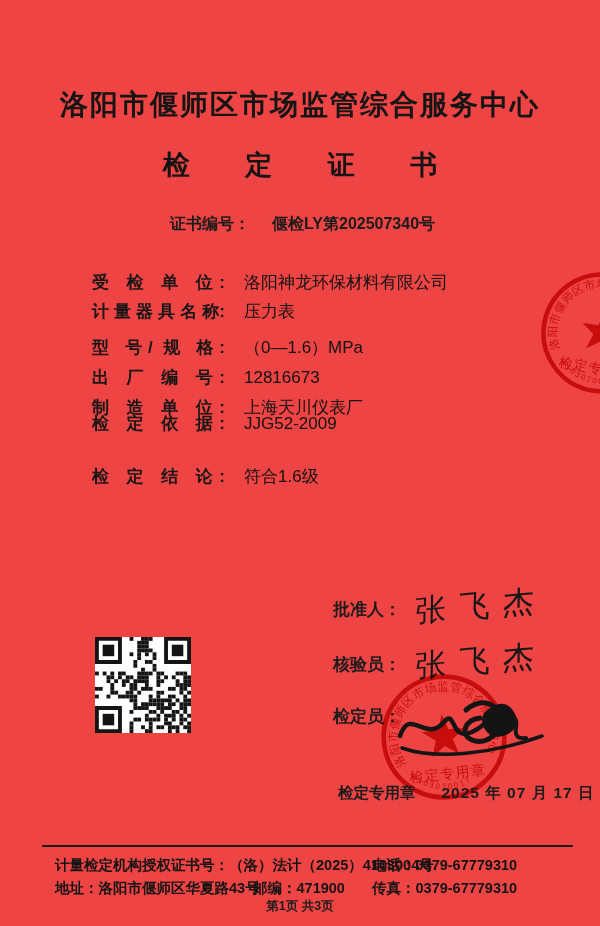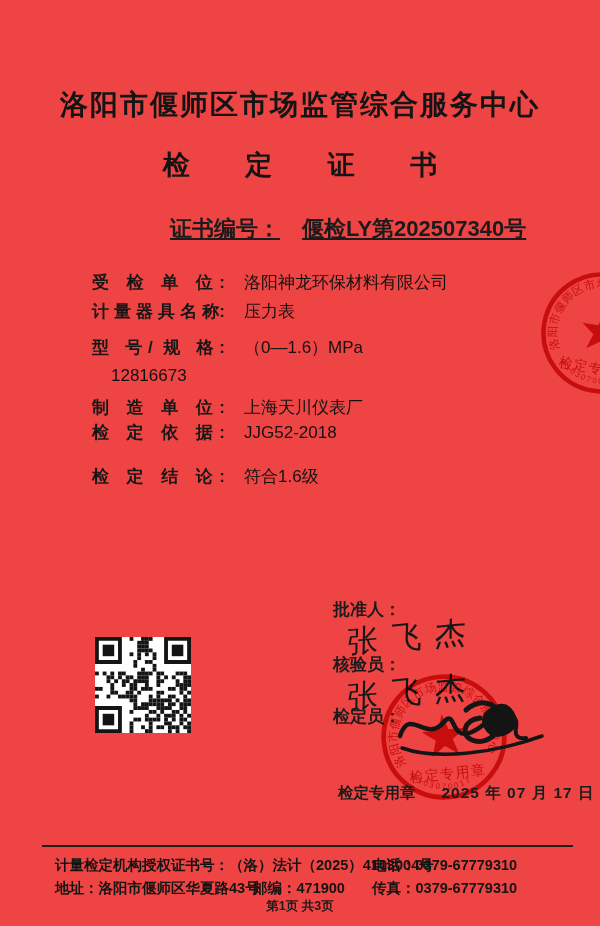--- a/index.html
+++ b/index.html
@@ -6,29 +6,29 @@
   .page{
     position:relative;width:600px;height:926px;background:#ef4444;overflow:hidden;
     font-family:"Liberation Sans","DejaVu Sans",sans-serif;color:#1b1b1b;
   }
   
   .org-title{position:absolute;top:86px;left:0;width:100%;text-align:center;
     font-size:28px;font-weight:700;letter-spacing:2px;color:#141414;}
   .doc-title{position:absolute;top:147px;left:0;width:100%;text-align:center;
     font-size:27px;font-weight:700;letter-spacing:24px;padding-left:24px;box-sizing:border-box;color:#141414;}
   
-  .cert-row{position:absolute;top:214px;left:170px;display:flex;align-items:center;font-size:22px;text-decoration:underline;}
+  .cert-row{position:absolute;top:214px;left:170px;display:flex;align-items:center;font-size:16px;}
   .cert-row .lbl{font-weight:700;}
   .cert-row .val{margin-left:22px;font-weight:600;}
   
   .frow{position:absolute;left:92px;display:flex;align-items:baseline;font-size:17px;}
   .flabel{display:inline-block;width:133px;font-weight:700;text-align:justify;text-align-last:justify;white-space:nowrap;color:#161616;}
   .fvalue{margin-left:19px;font-weight:400;white-space:nowrap;color:#121212;}
   
-  .srow{position:absolute;left:333px;display:flex;align-items:flex-start;flex-direction:column;}
+  .srow{position:absolute;left:333px;display:flex;align-items:flex-start;}
   .slabel{font-size:17px;font-weight:700;padding-top:8px;white-space:nowrap;}
   .sig{font-size:31px;font-weight:500;color:#161616;margin-left:14px;letter-spacing:13px;
     transform:rotate(-5deg) skewX(-6deg);white-space:nowrap;line-height:1;}
   
   .drow{position:absolute;left:338px;display:flex;align-items:baseline;font-size:15.5px;font-weight:700;}
   .drow .dval{margin-left:26px;letter-spacing:1px;font-weight:700;}
   
   .rule{position:absolute;top:845px;left:42px;width:531px;height:2px;background:#1d1d1d;}
   .f-item{position:absolute;font-size:14.5px;font-weight:700;white-space:nowrap;color:#141414;}
   .page-info{position:absolute;top:898px;left:0;width:100%;text-align:center;font-size:12.5px;font-weight:600;}
@@ -79,29 +79,30 @@
   </div>
   <div class="frow" style="top:300px">
     <span class="flabel">计 量 器 具 名 称:</span>
     <span class="fvalue">压力表</span>
   </div>
   <div class="frow" style="top:336px">
     <span class="flabel">型 号/ 规 格:</span>
     <span class="fvalue">（0—1.6）MPa</span>
   </div>
   <div class="frow" style="top:366px">
+    <span class="flabel">出 厂 编 号:</span>
     <span class="fvalue">12816673</span>
   </div>
   <div class="frow" style="top:396px">
     <span class="flabel">制 造 单 位:</span>
     <span class="fvalue">上海天川仪表厂</span>
   </div>
-  <div class="frow" style="top:421px">
+  <div class="frow" style="top:412px">
     <span class="flabel">检 定 依 据:</span>
-    <span class="fvalue">JJG52-2018</span>
+    <span class="fvalue">JJG52-2009</span>
   </div>
   <div class="frow" style="top:465px">
     <span class="flabel">检 定 结 论:</span>
     <span class="fvalue">符合1.6级</span>
   </div>
 
   <div class="srow" style="top:590px">
     <span class="slabel">批准人：</span>
     <span class="sig">张飞杰</span>
   </div>

